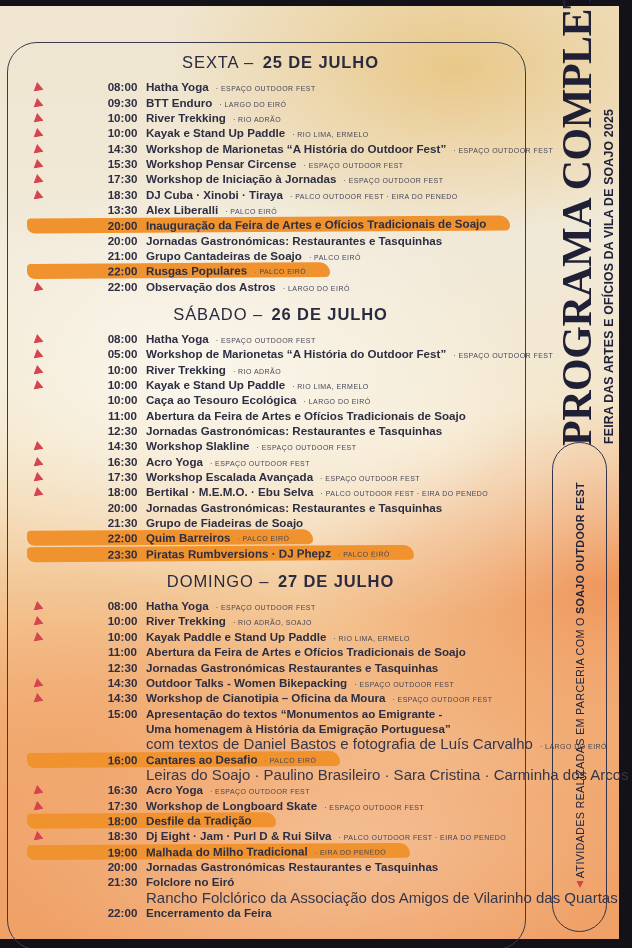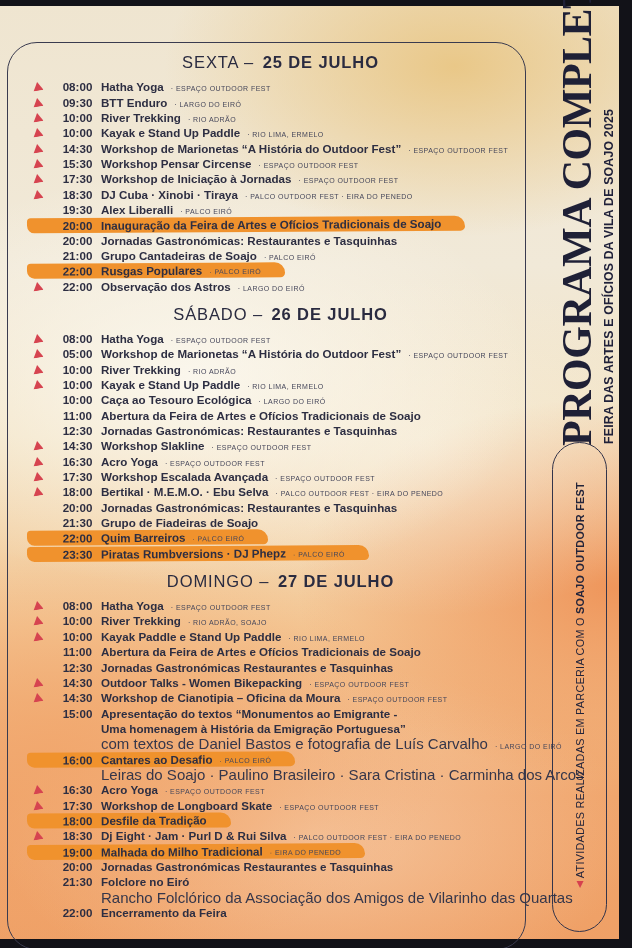--- a/index.html
+++ b/index.html
@@ -28,21 +28,21 @@
   .day-date{font-weight:700;margin-left:3px;}
 
   .event-row{display:flex;align-items:center;height:15.35px;white-space:nowrap;}
   .marker{width:22px;flex:none;display:flex;align-items:center;}
   .marker::after{content:"";width:11px;height:9px;background:#d64450;
     clip-path:polygon(8% 100%,52% 0,100% 96%);transform:rotate(-8deg);}
   .no-tri .marker::after{display:none;}
   .row-main{display:inline-flex;align-items:baseline;position:relative;padding:1px 0;}
   .row-main.hl{background:#f0922d;border-radius:5px 14px 6px 10px;
     margin-left:-27px;padding-left:27px;padding-right:24px;transform:rotate(-0.35deg);}
-  .time{width:47px;flex:none;font-weight:700;font-size:11.6px;color:#2d2e42;}
+  .time{width:47px;flex:none;font-weight:700;font-size:11.6px;color:#2d2e42;margin-left:45px;}
   .etitle{font-weight:700;font-size:11.6px;color:#2d2e42;}
   .venue{font-size:7px;color:#45465a;letter-spacing:.45px;margin-left:7px;
     transform:translateY(-.5px);}
   .venue::before{content:"· ";}
   .sub-text{font-size:15px;color:#35364a;}
   .sub-text.bold{font-weight:700;font-size:11.6px;color:#2d2e42;}
 
   .side-title{position:absolute;right:31px;bottom:502px;
     writing-mode:vertical-rl;transform:rotate(180deg);
     font-family:"Liberation Serif","DejaVu Serif",serif;font-weight:700;
@@ -138,21 +138,21 @@
     <span class="row-main">
       <span class="time">18:30</span>
       <span class="etitle">DJ Cuba · Xinobi · Tiraya</span>
       <span class="venue">PALCO OUTDOOR FEST · EIRA DO PENEDO</span>
     </span>
   </div>
 
   <div class="event-row no-tri">
     <span class="marker"></span>
     <span class="row-main">
-      <span class="time">19:30</span>
+      <span class="time">13:30</span>
       <span class="etitle">Alex Liberalli</span>
       <span class="venue">PALCO EIRÓ</span>
     </span>
   </div>
 
   <div class="event-row no-tri">
     <span class="marker"></span>
     <span class="row-main hl">
       <span class="time">20:00</span>
       <span class="etitle">Inauguração da Feira de Artes e Ofícios Tradicionais de Soajo</span>

